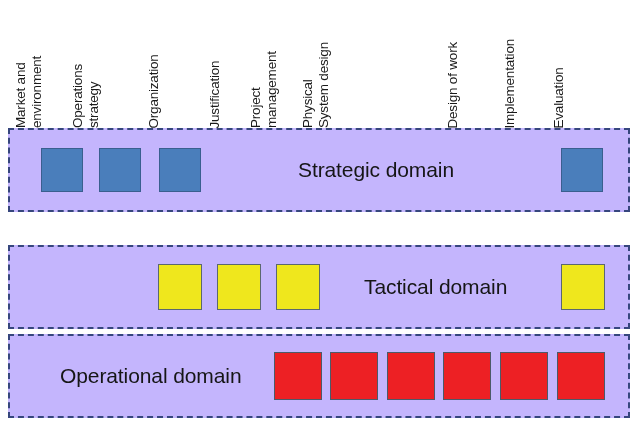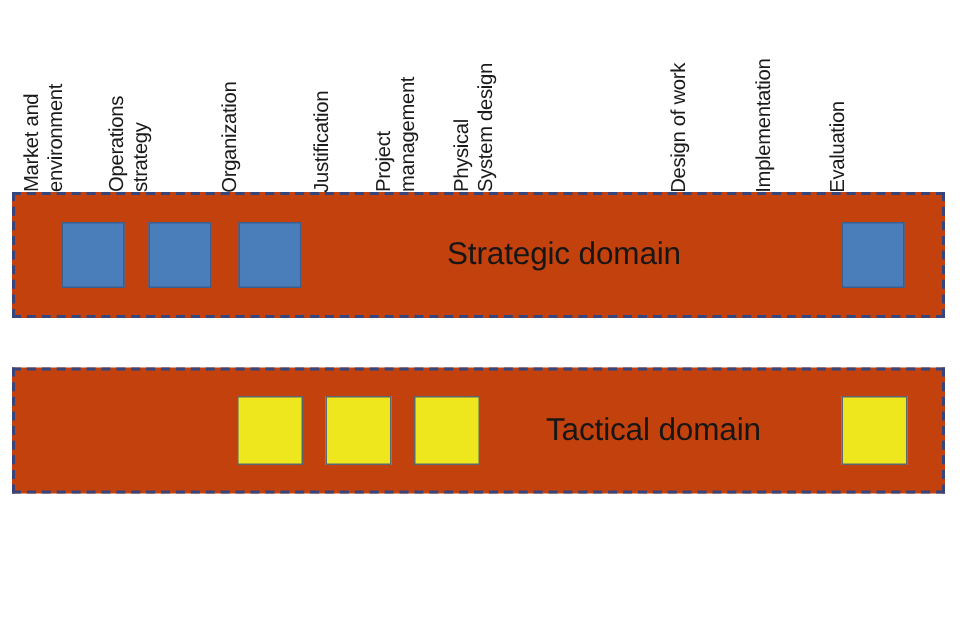--- a/index.html
+++ b/index.html
@@ -41,21 +41,21 @@
     width: 640px;
     height: 128px;
   }
 
   
   .domain-row {
     position: absolute;
     left: 8px;
     width: 622px;
     border: 2px dashed #36467d;
-    background: #c2410c;
+    background: #c4b5fd;
     box-sizing: border-box;
   }
   .row-strategic  { top: 128px; height: 84px; }
   .row-tactical   { top: 245px; height: 84px; }
   .row-operational{ top: 334px; height: 84px; }
 
   .domain-title {
     position: absolute;
     top: 50%;
     transform: translateY(-50%);
@@ -122,13 +122,22 @@
       <div class="cell cell-blue" style="left: 149px; width: 42px; height: 44px;"></div>
       <div class="cell cell-blue" style="left: 551px; width: 42px; height: 44px;"></div>
     </div>
     <div class="domain-row row-tactical">
       <div class="domain-title" style="left: 354px;">Tactical domain</div>
       <div class="cell cell-yellow" style="left: 148px; width: 44px; height: 46px;"></div>
       <div class="cell cell-yellow" style="left: 207px; width: 44px; height: 46px;"></div>
       <div class="cell cell-yellow" style="left: 266px; width: 44px; height: 46px;"></div>
       <div class="cell cell-yellow" style="left: 551px; width: 44px; height: 46px;"></div>
     </div>
+    <div class="domain-row row-operational">
+      <div class="domain-title" style="left: 50px;">Operational domain</div>
+      <div class="cell cell-red" style="left: 264px; width: 48px; height: 48px;"></div>
+      <div class="cell cell-red" style="left: 320px; width: 48px; height: 48px;"></div>
+      <div class="cell cell-red" style="left: 377px; width: 48px; height: 48px;"></div>
+      <div class="cell cell-red" style="left: 433px; width: 48px; height: 48px;"></div>
+      <div class="cell cell-red" style="left: 490px; width: 48px; height: 48px;"></div>
+      <div class="cell cell-red" style="left: 547px; width: 48px; height: 48px;"></div>
+    </div>
   </div>
 
 </body></html>

